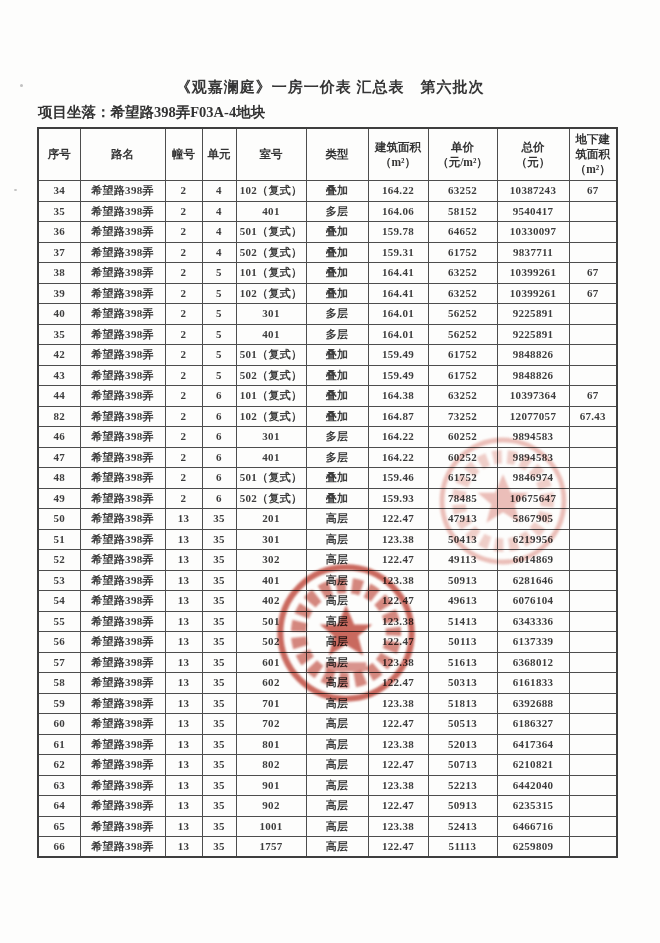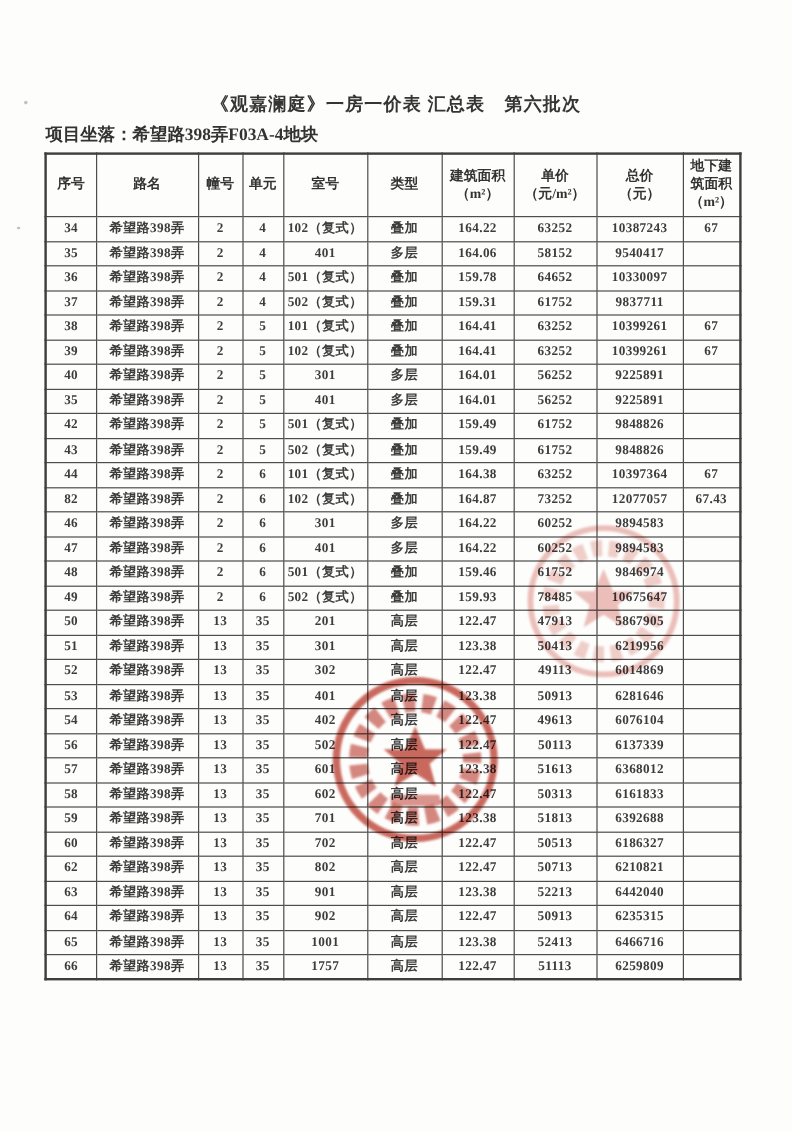--- a/index.html
+++ b/index.html
@@ -341,20 +341,32 @@
           <td>13</td>
           <td>35</td>
           <td>402</td>
           <td>高层</td>
           <td>122.47</td>
           <td>49613</td>
           <td>6076104</td>
           <td></td>
         </tr>
         <tr>
+          <td>55</td>
+          <td>希望路398弄</td>
+          <td>13</td>
+          <td>35</td>
+          <td>501</td>
+          <td>高层</td>
+          <td>123.38</td>
+          <td>51413</td>
+          <td>6343336</td>
+          <td></td>
+        </tr>
+        <tr>
           <td>56</td>
           <td>希望路398弄</td>
           <td>13</td>
           <td>35</td>
           <td>502</td>
           <td>高层</td>
           <td>122.47</td>
           <td>50113</td>
           <td>6137339</td>
           <td></td>
@@ -398,20 +410,32 @@
         <tr>
           <td>60</td>
           <td>希望路398弄</td>
           <td>13</td>
           <td>35</td>
           <td>702</td>
           <td>高层</td>
           <td>122.47</td>
           <td>50513</td>
           <td>6186327</td>
+          <td></td>
+        </tr>
+        <tr>
+          <td>61</td>
+          <td>希望路398弄</td>
+          <td>13</td>
+          <td>35</td>
+          <td>801</td>
+          <td>高层</td>
+          <td>123.38</td>
+          <td>52013</td>
+          <td>6417364</td>
           <td></td>
         </tr>
         <tr>
           <td>62</td>
           <td>希望路398弄</td>
           <td>13</td>
           <td>35</td>
           <td>802</td>
           <td>高层</td>
           <td>122.47</td>

